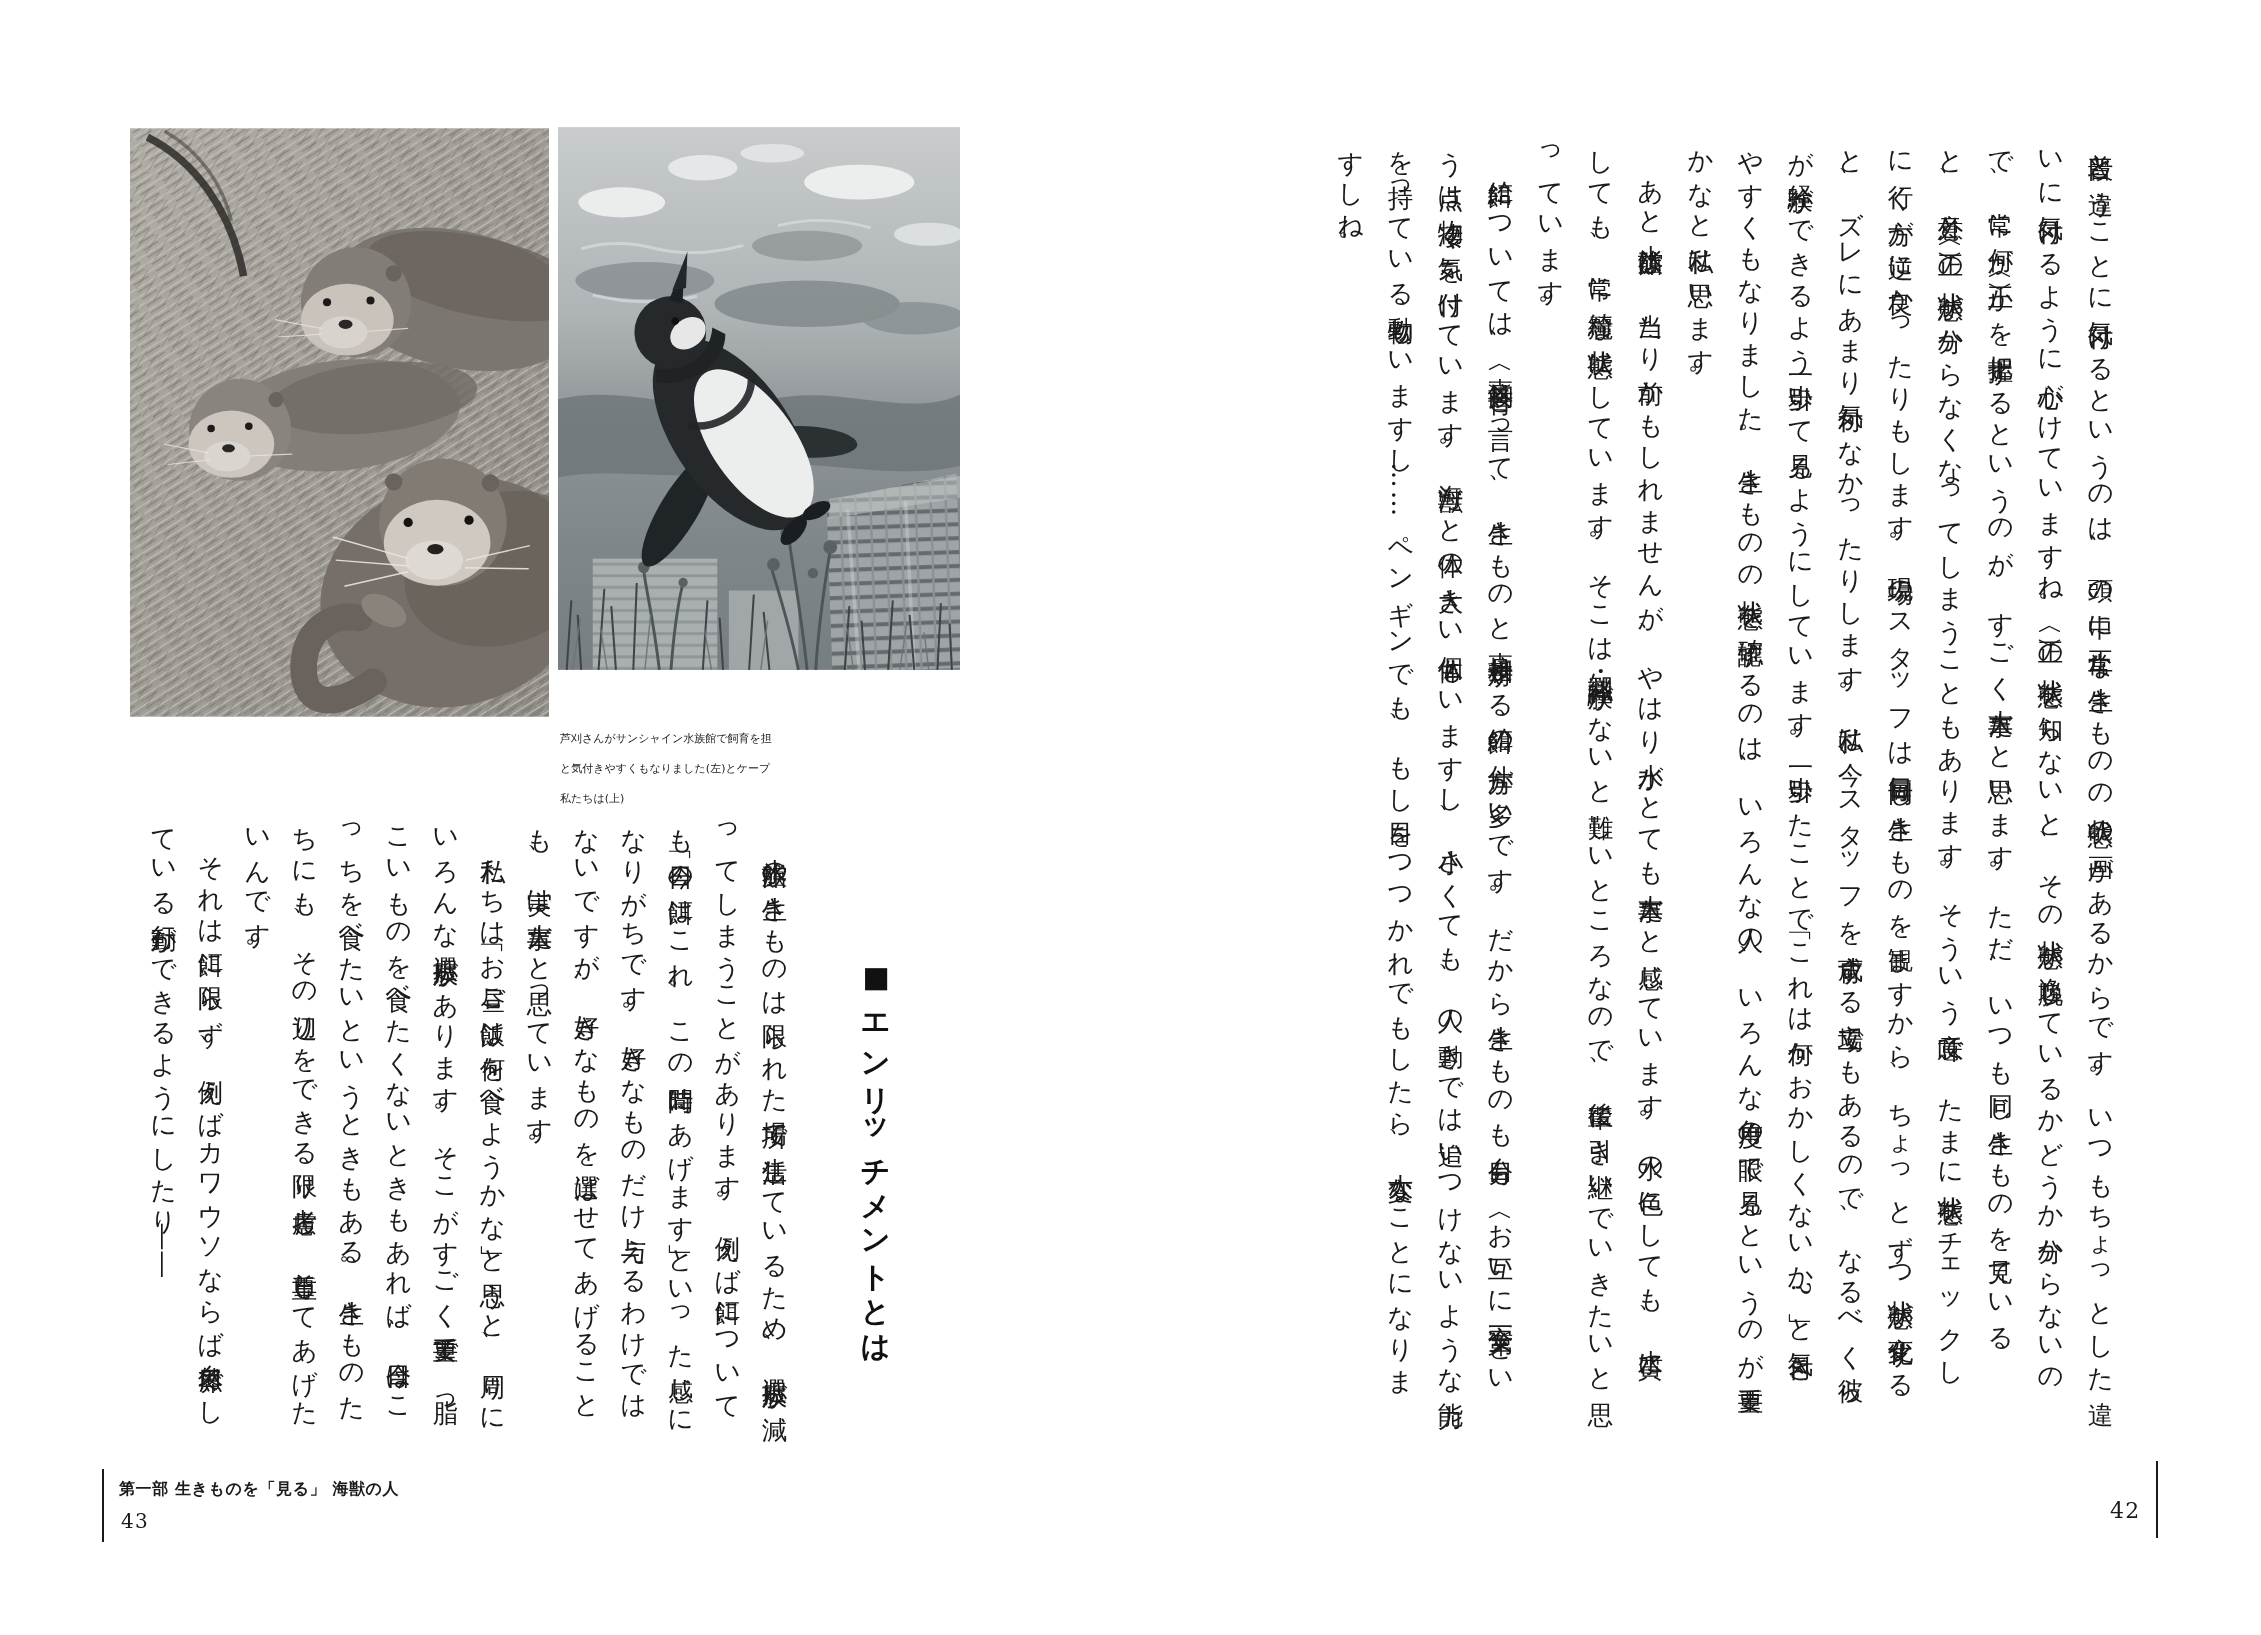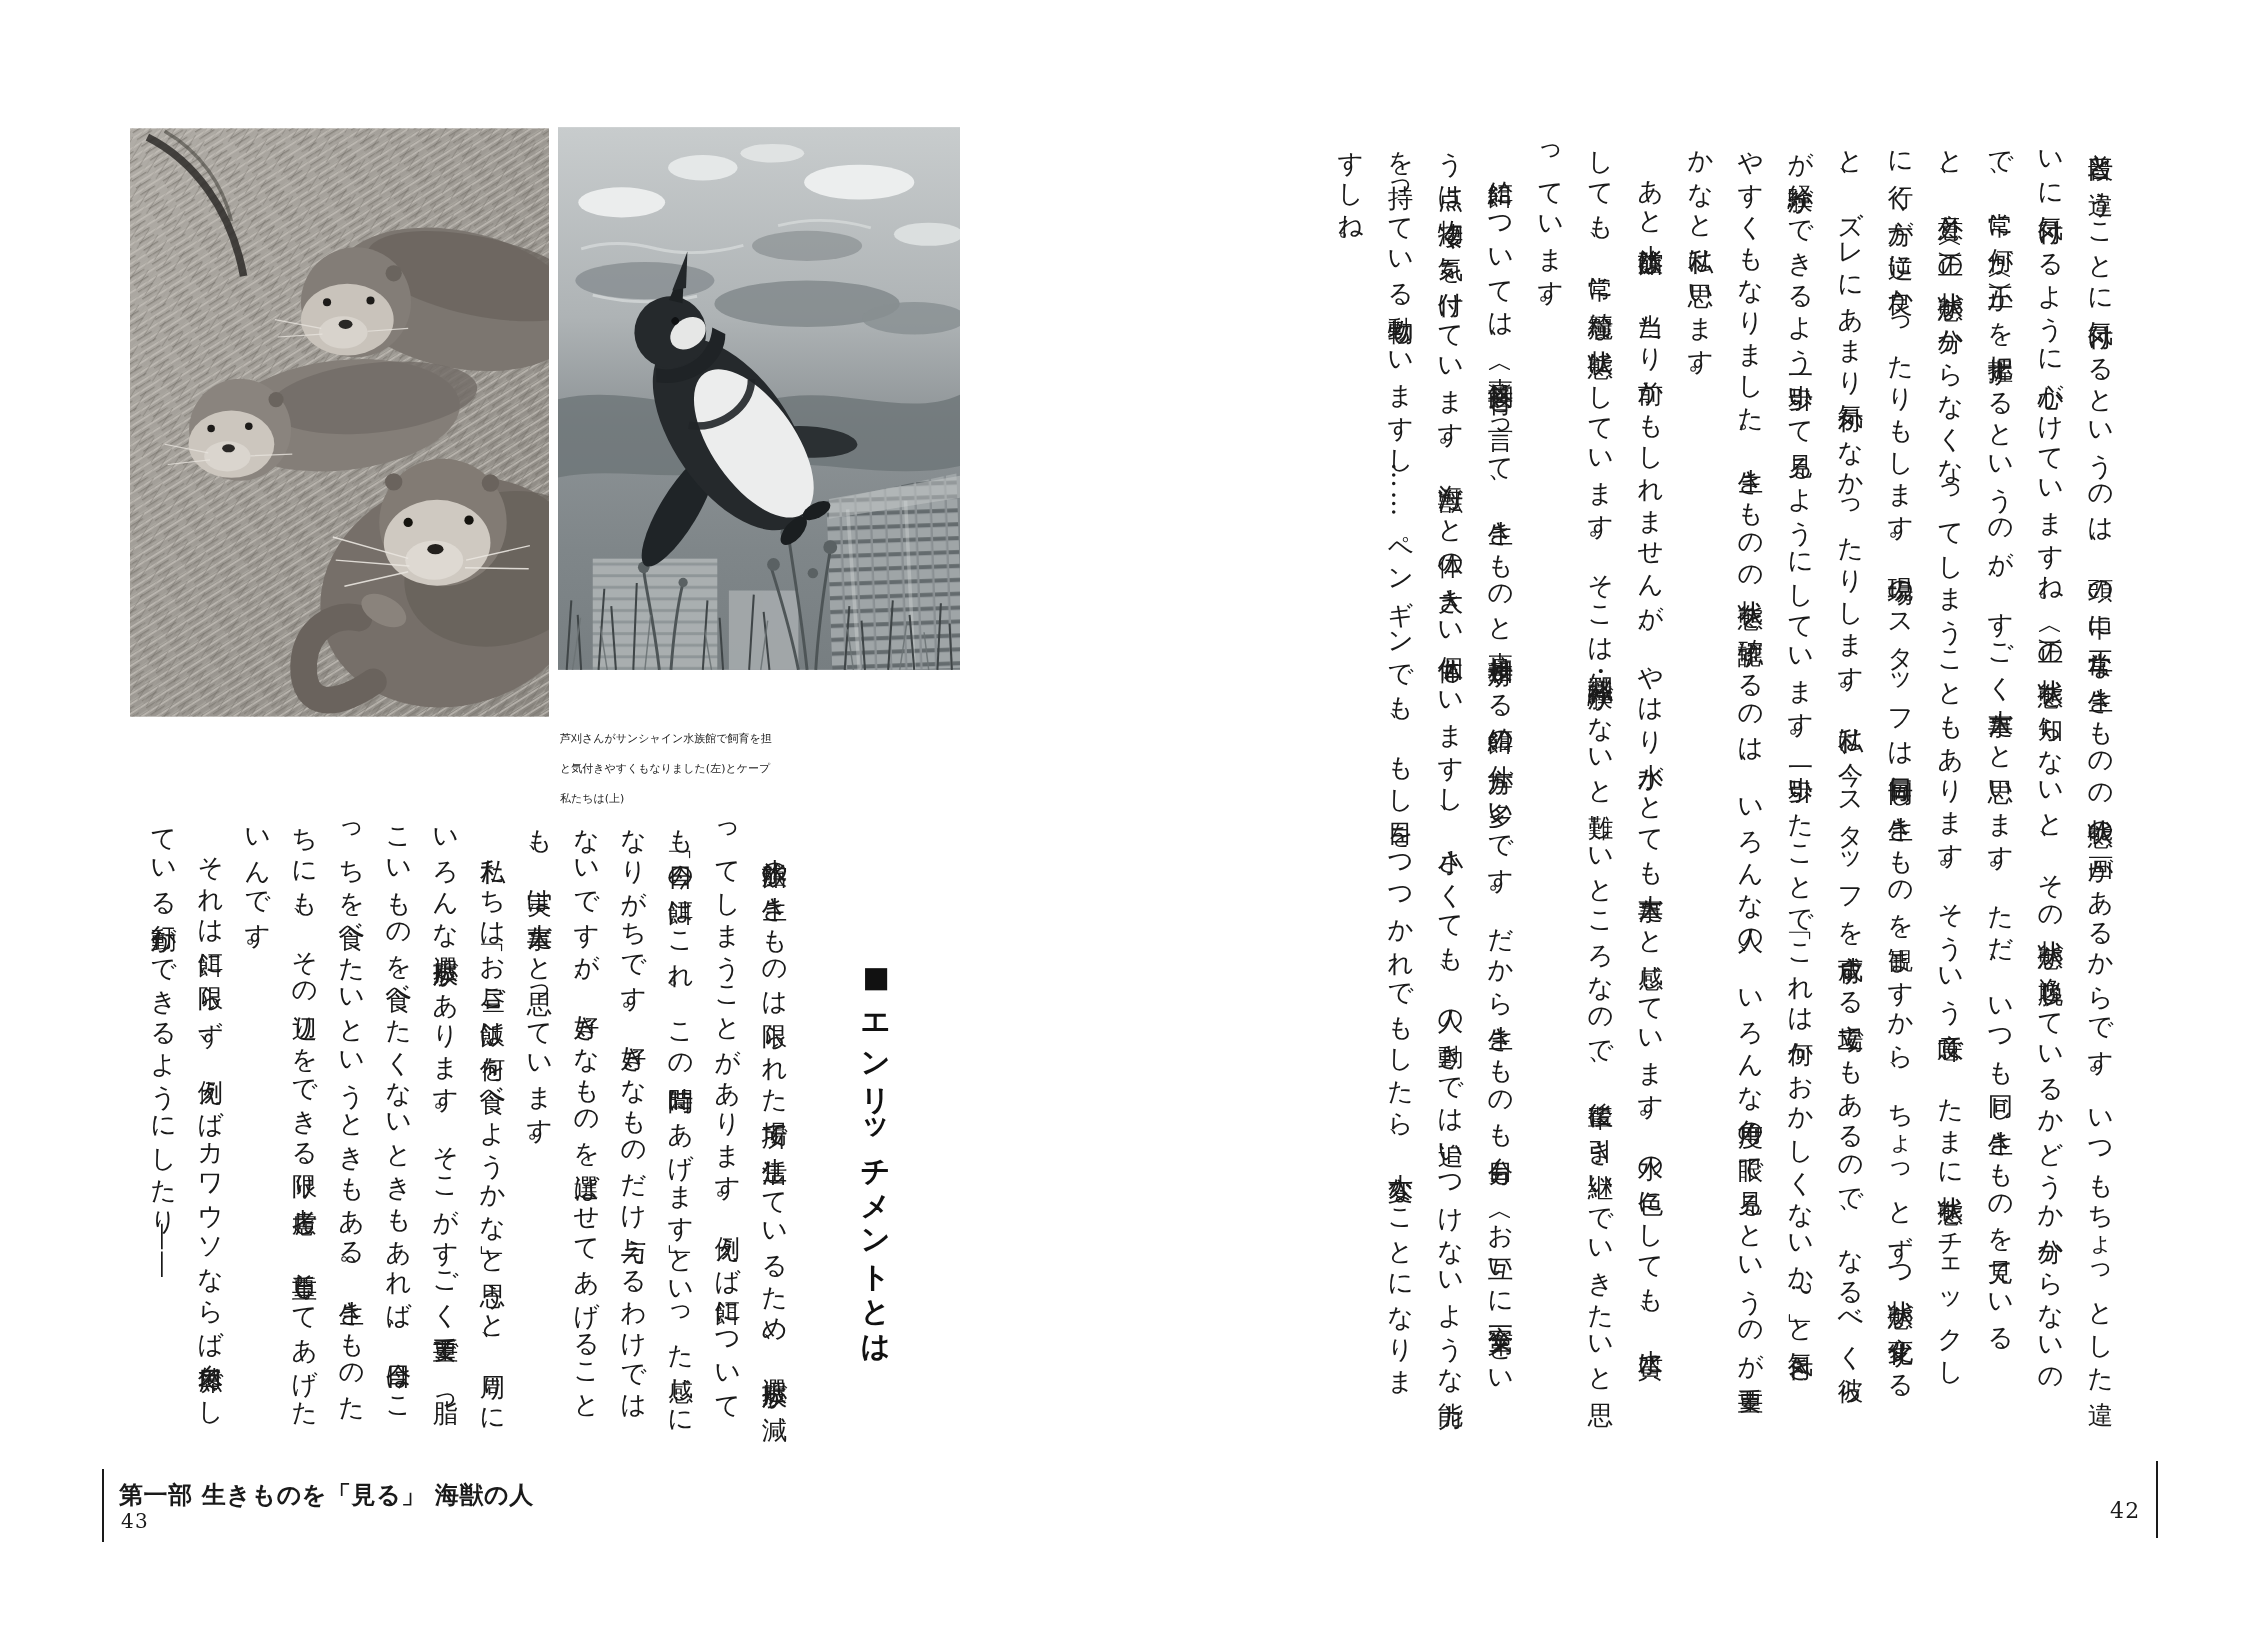--- a/index.html
+++ b/index.html
@@ -34,21 +34,21 @@
   }
   #p43-body{
     top:811px;right:1463px;height:615px;
     font-size:25.5px;line-height:47px;letter-spacing:2.3px;
   }
   #p43-body p{margin:0;padding:0;}
   #rule-43{left:102px;top:1469px;height:73px;}
   #footer-chapter{
     left:119px;top:1479px;
     font-family:"DejaVu Sans","Liberation Sans",sans-serif;
-    font-weight:bold;font-size:24px;letter-spacing:0.6px;
+    font-weight:bold;font-size:16px;letter-spacing:0.6px;
   }
   #p43-num{left:121px;top:1509px;font-size:20px;letter-spacing:1.2px;}
   .vrule{width:2.3px;background:#1a1a1a;}
   svg{display:block;}
 </style>
 </head>
 <body>
 
 <div class="abs vtext" id="p42-body">
   <p>普段と違うことに気付けるというのは、頭の中に正常な生きものの状態の画があるからです。いつもちょっとした違いに気付けるように心がけていますね。〈正〉の状態を知らないと、その状態が逸脱しているかどうか分からないので、常に何が〈正〉かを把握するというのが、すごく大事だと思います。ただ、いつも同じ生きものを見ていると、意外と〈正〉の状態が分からなくなってしまうこともあります。そういう意味で、たまに状態をチェックしに行く方が逆に良かったりもします。現場のスタッフは毎日同じ生きものを観ますから、ちょっとずつ状態が変化すると、ズレにあまり気付かなかったりします。私は今、スタッフを育成する立場でもあるので、なるべく彼らが経験ができるよう一歩引いて見るようにしています。一歩引いたことで「これは何かおかしくないか?」と気付きやすくもなりました。生きものの状態を確認するのは、いろんな人の、いろんな角度の眼で見るというのが重要かなと私は思います。</p>

